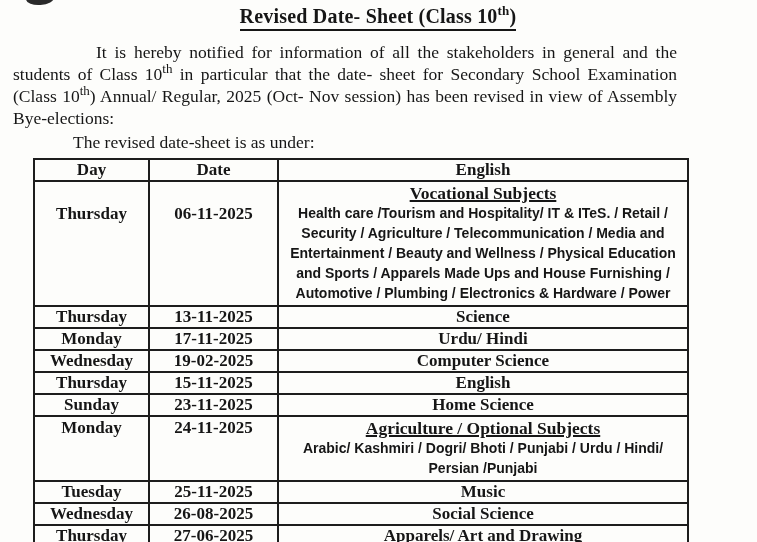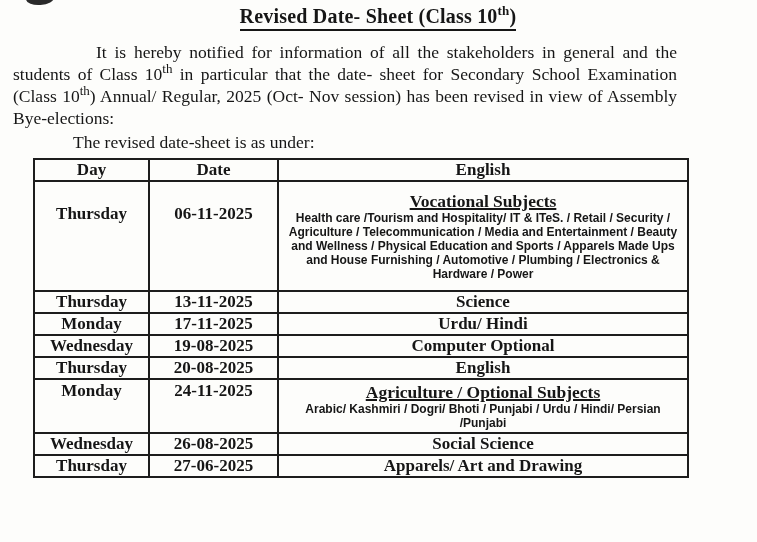--- a/index.html
+++ b/index.html
@@ -100,22 +100,22 @@
     font-size: 17.5px;
     font-weight: bold;
     text-decoration: underline;
     text-decoration-thickness: 2px;
     line-height: 20px;
     margin-top: 1px;
   }
   .subj-detail {
     font-family: "Liberation Sans", sans-serif;
     font-weight: bold;
-    font-size: 12px;
-    line-height: 14px;
+    font-size: 14px;
+    line-height: 20px;
     text-align: center;
     padding: 0 4px 2px 4px;
   }
 </style>
 </head>
 <body>
 
 <div class="stamp-fragment"></div>
 
 <div class="doc">
@@ -155,37 +155,47 @@
         <td class="date-cell">13-11-2025</td>
         <td class="subject-cell">Science</td>
       </tr>
       <tr class="r-std">
         <td class="day-cell">Monday</td>
         <td class="date-cell">17-11-2025</td>
         <td class="subject-cell">Urdu/ Hindi</td>
       </tr>
       <tr class="r-std">
         <td class="day-cell">Wednesday</td>
-        <td class="date-cell">19-08-2025</td>
-        <td class="subject-cell">Computer Optional</td>
-      </tr>
-      <tr class="r-std">
-        <td class="day-cell">Thursday</td>
-        <td class="date-cell">20-08-2025</td>
+        <td class="date-cell">19-02-2025</td>
+        <td class="subject-cell">Computer Science</td>
+      </tr>
+      <tr class="r-std">
+        <td class="day-cell">Thursday</td>
+        <td class="date-cell">15-11-2025</td>
         <td class="subject-cell">English</td>
+      </tr>
+      <tr class="r-std">
+        <td class="day-cell">Sunday</td>
+        <td class="date-cell">23-11-2025</td>
+        <td class="subject-cell">Home Science</td>
       </tr>
       <tr class="r-tall-2">
         <td class="day-cell">Monday</td>
         <td class="date-cell">24-11-2025</td>
         <td class="subject-cell">
           <div class="subj-heading">Agriculture / Optional Subjects</div>
           <div class="subj-detail">Arabic/ Kashmiri / Dogri/ Bhoti / Punjabi / Urdu / Hindi/ Persian /Punjabi</div>
         </td>
       </tr>
       <tr class="r-std">
+        <td class="day-cell">Tuesday</td>
+        <td class="date-cell">25-11-2025</td>
+        <td class="subject-cell">Music</td>
+      </tr>
+      <tr class="r-std">
         <td class="day-cell">Wednesday</td>
         <td class="date-cell">26-08-2025</td>
         <td class="subject-cell">Social Science</td>
       </tr>
       <tr class="r-std">
         <td class="day-cell">Thursday</td>
         <td class="date-cell">27-06-2025</td>
         <td class="subject-cell">Apparels/ Art and Drawing</td>
       </tr>
     </tbody>

